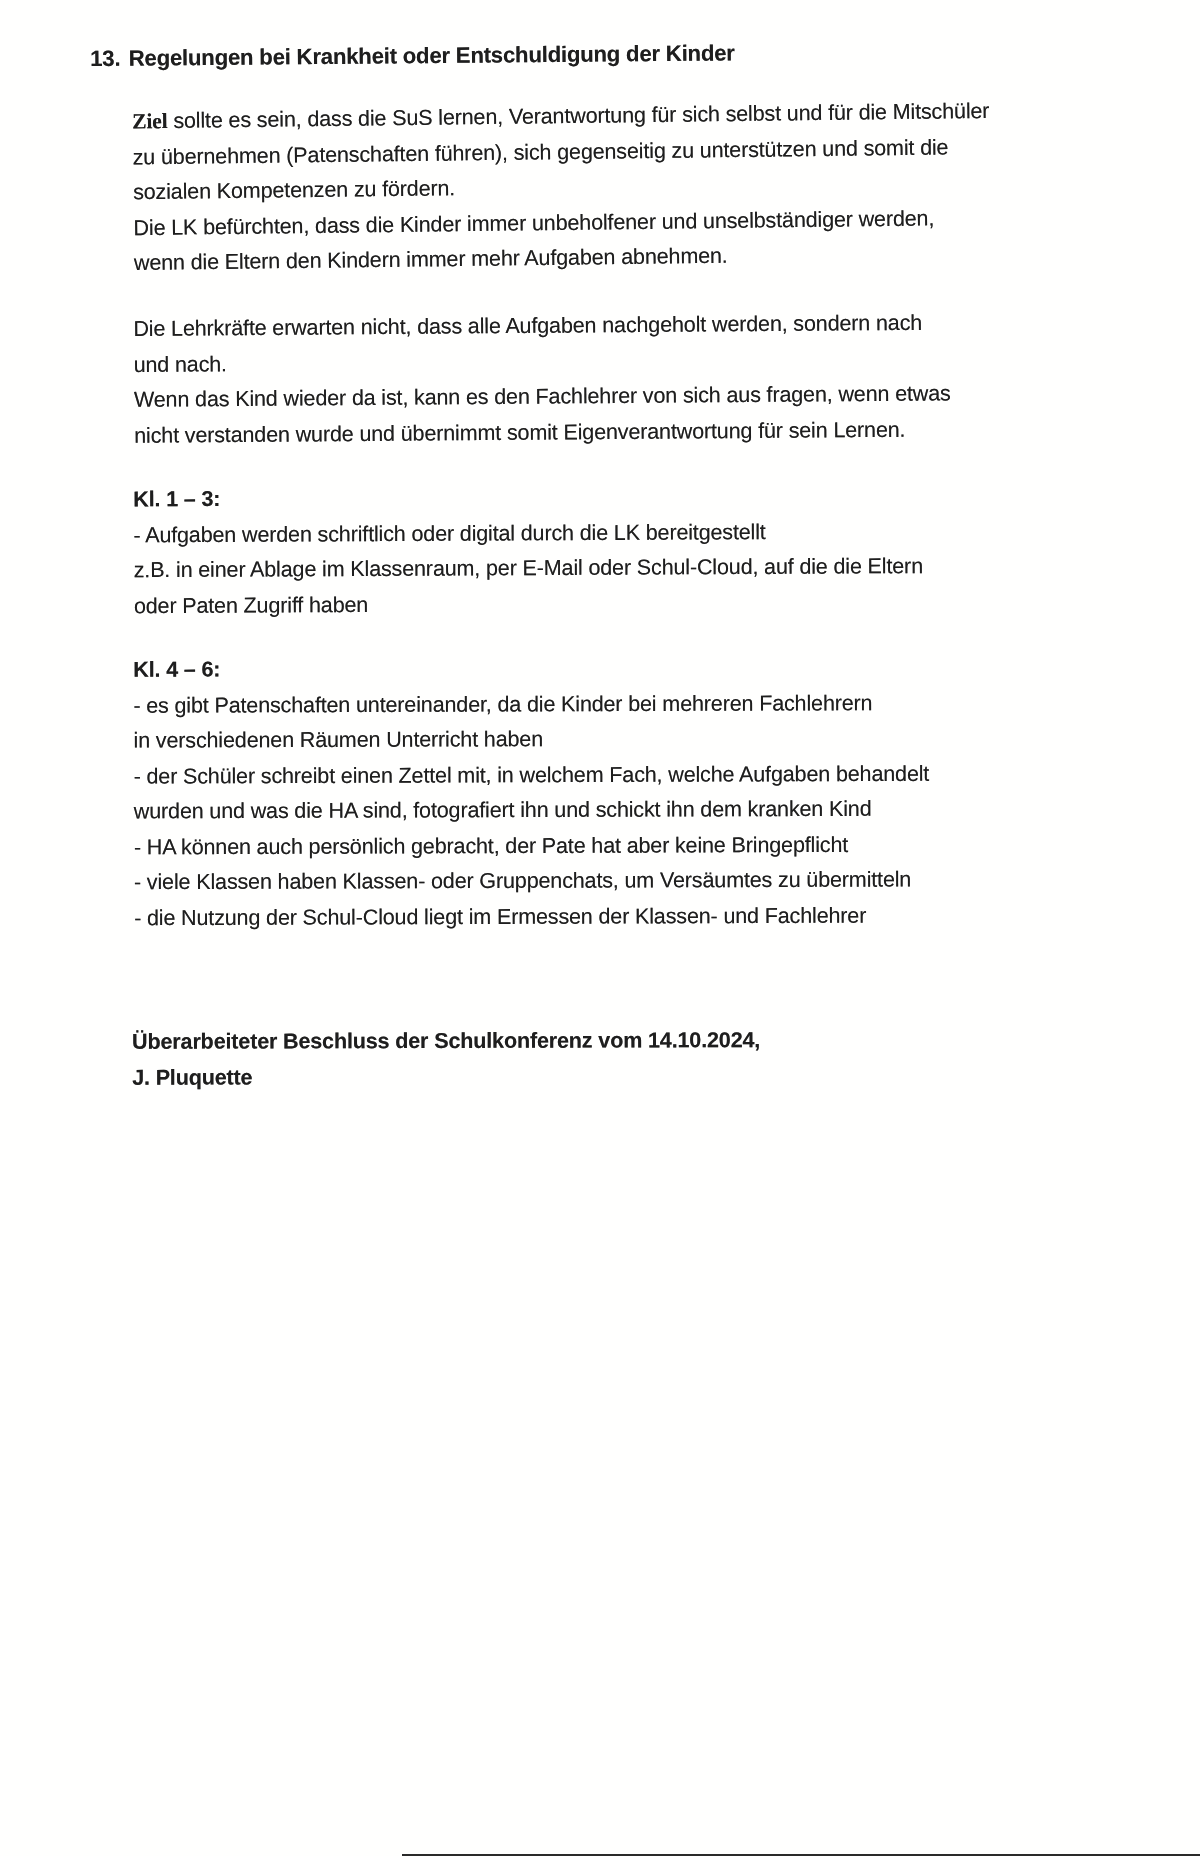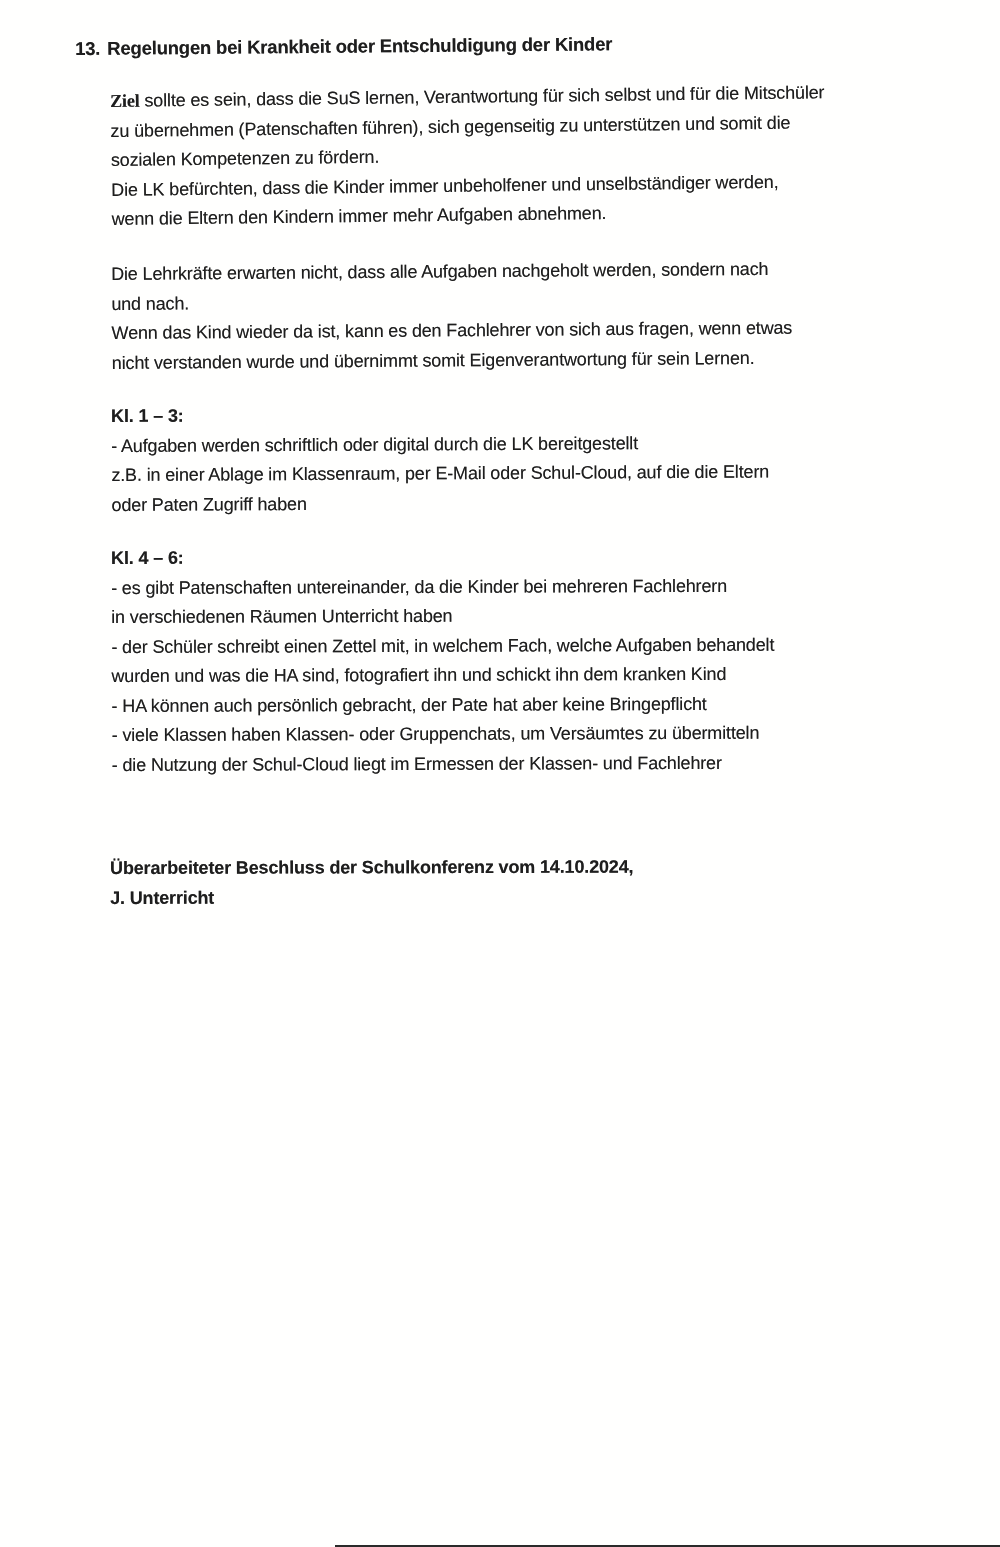--- a/index.html
+++ b/index.html
@@ -105,19 +105,19 @@
         <div class="line">wurden und was die HA sind, fotografiert ihn und schickt ihn dem kranken Kind</div>
         <div class="line">- HA können auch persönlich gebracht, der Pate hat aber keine Bringepflicht</div>
         <div class="line">- viele Klassen haben Klassen- oder Gruppenchats, um Versäumtes zu übermitteln</div>
         <div class="line">- die Nutzung der Schul-Cloud liegt im Ermessen der Klassen- und Fachlehrer</div>
       </div>
   </div>
 
   <div class="sec sec-footer">
     <div>
         <div class="line">Überarbeiteter Beschluss der Schulkonferenz vom 14.10.2024,</div>
-        <div class="line">J. Unterricht</div>
+        <div class="line">J. Pluquette</div>
       </div>
   </div>
 
   <div class="scan-line"></div>
 
 </div>
 
 </body></html>

